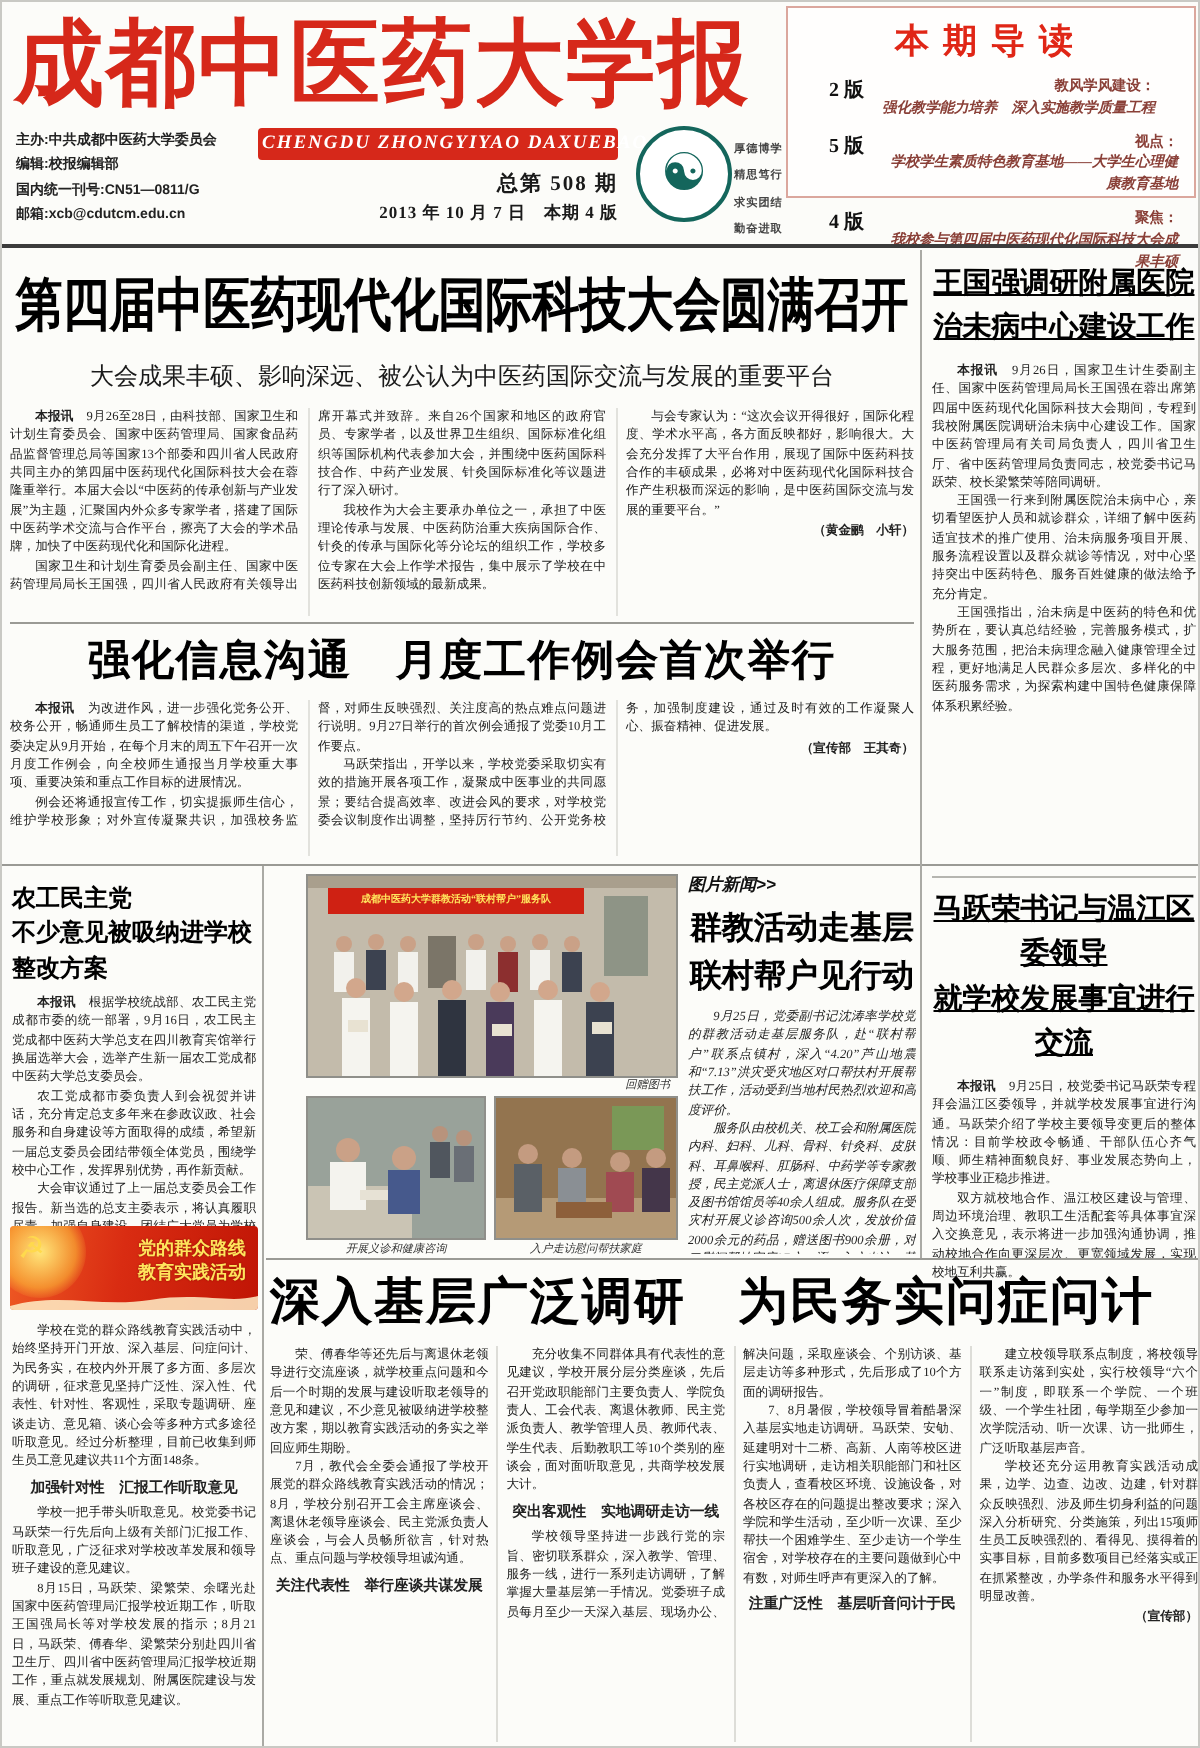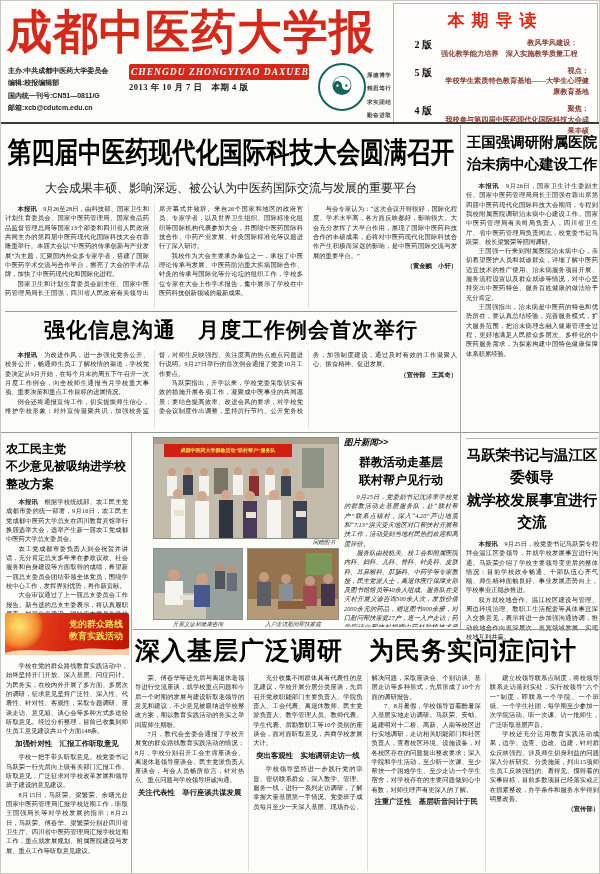--- a/index.html
+++ b/index.html
@@ -5,38 +5,38 @@
   html,body{margin:0;padding:0;background:#e8e8e4;}
   .page{position:relative;width:600px;height:874px;background:#fcfcf9;overflow:hidden;
         font-family:"Liberation Serif","DejaVu Serif",serif;color:#1a1a1a;
         border:1px solid #c9c9c4;box-sizing:border-box;}
   
   .paper-title{position:absolute;left:6px;top:2px;width:382px;height:58px;
     color:#d6281a;font-weight:bold;font-size:45px;line-height:58px;white-space:nowrap;
     transform:scaleY(1.04);letter-spacing:1px;}
   .pub-info{position:absolute;left:7px;top:64px;width:118px;font-size:7px;line-height:1.78;
     font-weight:bold;color:#222;font-family:"Liberation Sans",sans-serif;}
-  .mast-center{position:absolute;left:128px;top:63px;width:180px;text-align:left;}
+  .mast-center{position:absolute;left:128px;top:63px;width:180px;text-align:right;}
   .pinyin-bar{background:#d6281a;color:#ffffff;font-style:italic;font-weight:bold;
     font-size:9.5px;letter-spacing:1px;padding:3px 2px;border-radius:2px;white-space:nowrap;}
   .issue-no{font-weight:bold;font-size:10.5px;margin-top:5px;letter-spacing:1px;}
   .date-line{font-weight:bold;font-size:8.5px;margin-top:2px;letter-spacing:0.5px;}
   .emblem{position:absolute;left:317px;top:62px;width:44px;height:44px;border:2px solid #14665c;
     border-radius:50%;color:#14665c;font-size:26px;line-height:43px;text-align:center;background:#fff;}
   .motto{position:absolute;left:366px;top:68px;width:32px;font-size:5.6px;line-height:2.4;
     color:#444;font-weight:bold;letter-spacing:0.5px;}
-  .guide-box{position:absolute;left:392px;top:2px;width:205px;height:120px;
+  .guide-box{position:absolute;left:392px;top:2px;width:205px;height:96px;
     border:1px solid #dba79d;background:#fffefd;box-sizing:border-box;}
   .guide-title{color:#e02616;font-weight:bold;font-size:17px;text-align:center;
     letter-spacing:7px;margin-top:5px;font-family:"Liberation Sans",sans-serif;}
   .guide-item{display:flex;margin:6px 8px 0 10px;text-align:right;}
   .g-page{font-weight:bold;font-size:10px;width:28px;flex:none;color:#111;}
   .g-body{font-size:7.2px;line-height:1.5;color:#8a4038;font-weight:bold;}
   .g-cat{display:block;}
-  .g-text{display:block;padding-left:9px;}
+  .g-text{display:block;padding-left:9px;font-style:italic;}
   .rule-heavy{position:absolute;left:0;top:121px;width:600px;height:2px;background:#3c3c3c;}
   
   .k-p{margin:0;text-indent:2em;text-align:justify;}
   .lead-tag{font-weight:bold;}
   .k-sub{margin:3px 0;text-align:center;font-weight:bold;font-size:7.4px;
     font-family:"Liberation Sans",sans-serif;}
   .k-byline,.k-attr{margin:1px 0 0;text-align:right;font-weight:bold;}
   .body-txt{font-size:6.3px;line-height:1.48;color:#222;}
   .cols-3{column-count:3;column-gap:10px;column-rule:1px solid #e2e2dd;overflow:hidden;}
   .cols-4{column-count:4;column-gap:9px;column-rule:1px solid #ddddd8;overflow:hidden;}
@@ -51,21 +51,21 @@
   
   .meet-art{position:absolute;left:4px;top:315px;width:452px;}
   .meet-head{margin:0;font-family:"Liberation Sans",sans-serif;font-weight:900;font-size:21px;
     text-align:center;color:#000;letter-spacing:1px;}
   .meet-body{margin-top:6px;height:78px;}
   .hr2{position:absolute;left:0;top:431px;width:600px;height:1px;background:#9a9a95;}
   .vr1{position:absolute;left:459px;top:124px;width:1px;height:504px;background:#aaaaa5;}
   .vr2{position:absolute;left:130px;top:432px;width:1px;height:442px;background:#aaaaa5;}
   
   .r-art{position:absolute;left:465px;width:132px;}
-  .r-head{margin:0;font-size:14.5px;font-weight:bold;text-align:center;line-height:1.55;color:#000;}
+  .r-head{margin:0;font-size:14.5px;font-weight:bold;text-align:center;line-height:1.55;color:#000;text-decoration:underline;}
   .wang-art{top:130px;}
   .wang-body{margin-top:5px;height:250px;overflow:hidden;}
   .hr-r{position:absolute;left:465px;top:437px;width:132px;height:1px;background:#b5b5b0;}
   .ma-art{top:443px;}
   .ma-body{margin-top:5px;height:128px;overflow:hidden;}
   
   .ngd-art{position:absolute;left:5px;top:440px;width:122px;}
   .ngd-head{margin:0;font-size:12px;font-weight:bold;line-height:1.45;color:#000;}
   .ngd-body{margin-top:4px;height:130px;overflow:hidden;}
   .banner{position:absolute;left:4px;top:612px;width:124px;height:42px;border-radius:2px;
@@ -84,21 +84,21 @@
   .photo-big{position:absolute;left:0;top:2px;width:184px;height:100px;}
   .cap-main{position:absolute;left:0;top:104px;width:182px;text-align:right;
     font-size:5.6px;font-style:italic;color:#333;}
   .photo-sl{position:absolute;left:0;top:113px;width:88px;height:70px;}
   .photo-sr{position:absolute;left:94px;top:113px;width:90px;height:70px;}
   .cap-s{position:absolute;top:186px;font-size:5.6px;font-style:italic;color:#333;text-align:center;}
   .cap-l{left:0;width:90px;} .cap-r{left:94px;width:92px;}
   .pnews{position:absolute;left:343px;top:436px;width:114px;height:190px;overflow:hidden;}
   .pn-header{margin:0;font-size:8.5px;font-weight:bold;font-style:italic;
     font-family:"Liberation Sans",sans-serif;color:#111;}
-  .pn-head{margin:4px 0 3px;font-size:12px;font-weight:bold;text-align:center;line-height:1.5;color:#000;}
+  .pn-head{margin:4px 0 3px;font-size:16px;font-weight:bold;text-align:center;line-height:1.5;color:#000;}
   .pn-body{font-style:italic;}
   .hr3{position:absolute;left:132px;top:628px;width:466px;height:1px;background:#9a9a95;}
   
   .ml-main{position:absolute;left:134px;top:633px;width:464px;}
   .ml-head{margin:0;font-size:25px;font-weight:900;letter-spacing:1px;color:#000;}
   .ml-body{margin-top:6px;height:198px;}
 </style>
 </head>
 <body>
 
@@ -107,20 +107,21 @@
   <header>
     <div class="paper-title">成都中医药大学报</div>
     <div class="pub-info">
       <div>主办:中共成都中医药大学委员会</div>
       <div>编辑:校报编辑部</div>
       <div>国内统一刊号:CN51—0811/G</div>
       <div>邮箱:xcb@cdutcm.edu.cn</div>
     </div>
     <div class="mast-center">
       <div class="pinyin-bar">CHENGDU  ZHONGYIYAO  DAXUEBAO</div>
+      <div class="issue-no">总第 508 期</div>
       <div class="date-line">2013 年 10 月 7 日　本期 4 版</div>
     </div>
     <div class="emblem">☯</div>
     <div class="motto">
       <div>厚德博学　精思笃行</div>
       <div>求实团结　勤奋进取</div>
     </div>
     <aside class="guide-box">
       <div class="guide-title">本期导读</div>
       <div class="guide-item">

